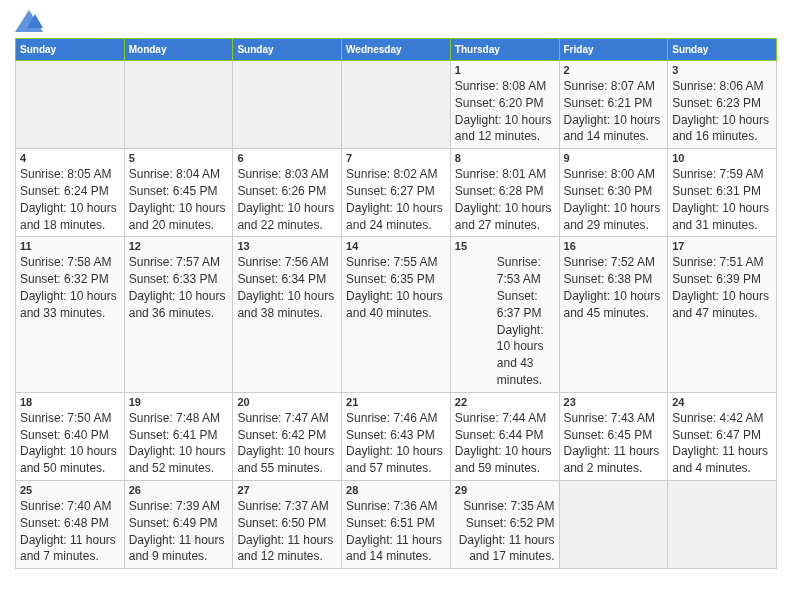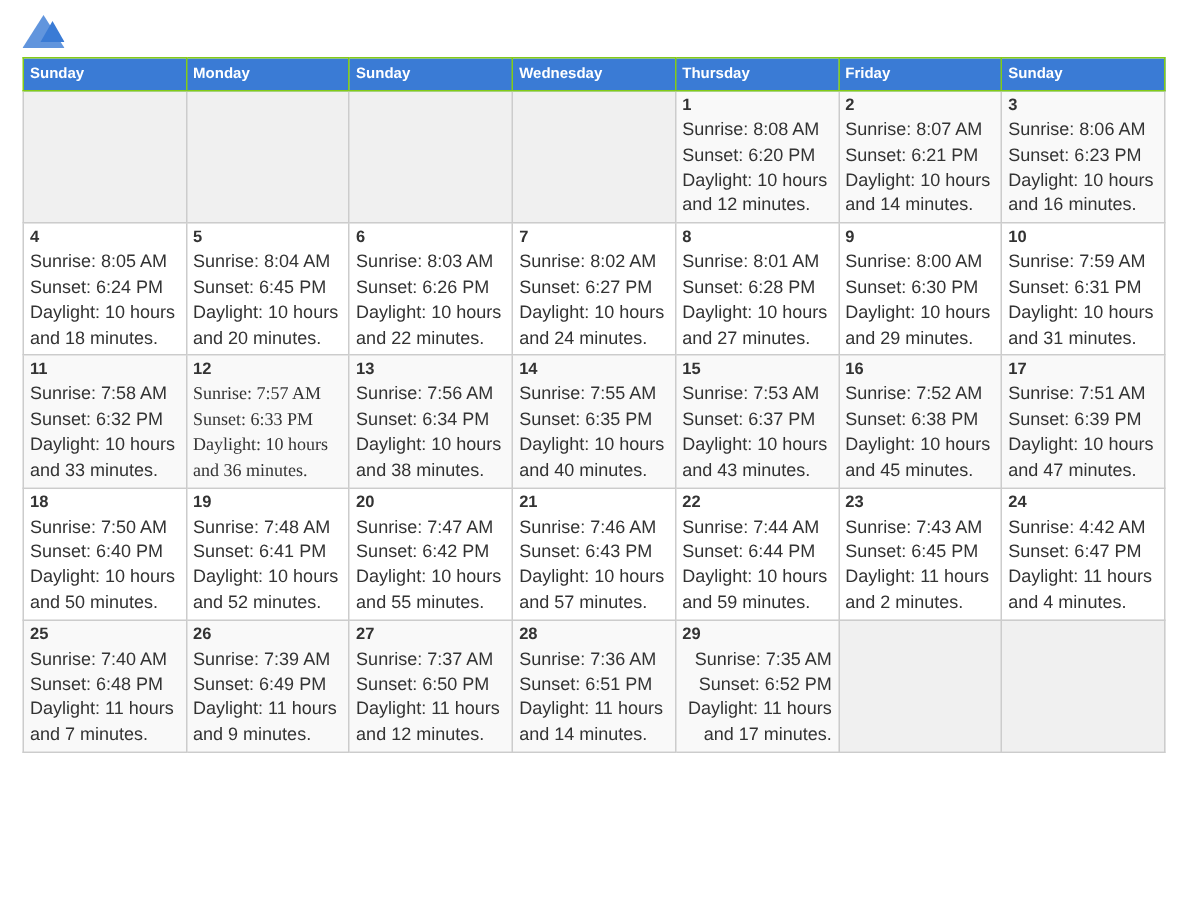--- a/index.html
+++ b/index.html
@@ -204,42 +204,42 @@
       <tr>
         <td>
           <span class="day-number">11</span>
           <div class="day-info" style="white-space: pre-line;">Sunrise: 7:58 AM
 Sunset: 6:32 PM
 Daylight: 10 hours
 and 33 minutes.</div>
         </td>
         <td>
           <span class="day-number">12</span>
-          <div class="day-info" style="white-space: pre-line; font-family: Liberation Serif, serif;">Sunrise: 7:57 AM
+          <div class="day-info" style="white-space: pre-line;">Sunrise: 7:57 AM
 Sunset: 6:33 PM
 Daylight: 10 hours
 and 36 minutes.</div>
         </td>
         <td>
           <span class="day-number">13</span>
           <div class="day-info" style="white-space: pre-line;">Sunrise: 7:56 AM
 Sunset: 6:34 PM
 Daylight: 10 hours
 and 38 minutes.</div>
         </td>
         <td>
           <span class="day-number">14</span>
           <div class="day-info" style="white-space: pre-line;">Sunrise: 7:55 AM
 Sunset: 6:35 PM
 Daylight: 10 hours
 and 40 minutes.</div>
         </td>
         <td>
           <span class="day-number">15</span>
-          <div class="day-info" style="white-space: pre-line;">Sunrise: 7:53 AM
+          <div class="day-info" style="white-space: pre-line; margin-left: 42px;">Sunrise: 7:53 AM
 Sunset: 6:37 PM
 Daylight: 10 hours
 and 43 minutes.</div>
         </td>
         <td>
           <span class="day-number">16</span>
           <div class="day-info" style="white-space: pre-line;">Sunrise: 7:52 AM
 Sunset: 6:38 PM
 Daylight: 10 hours
 and 45 minutes.</div>

